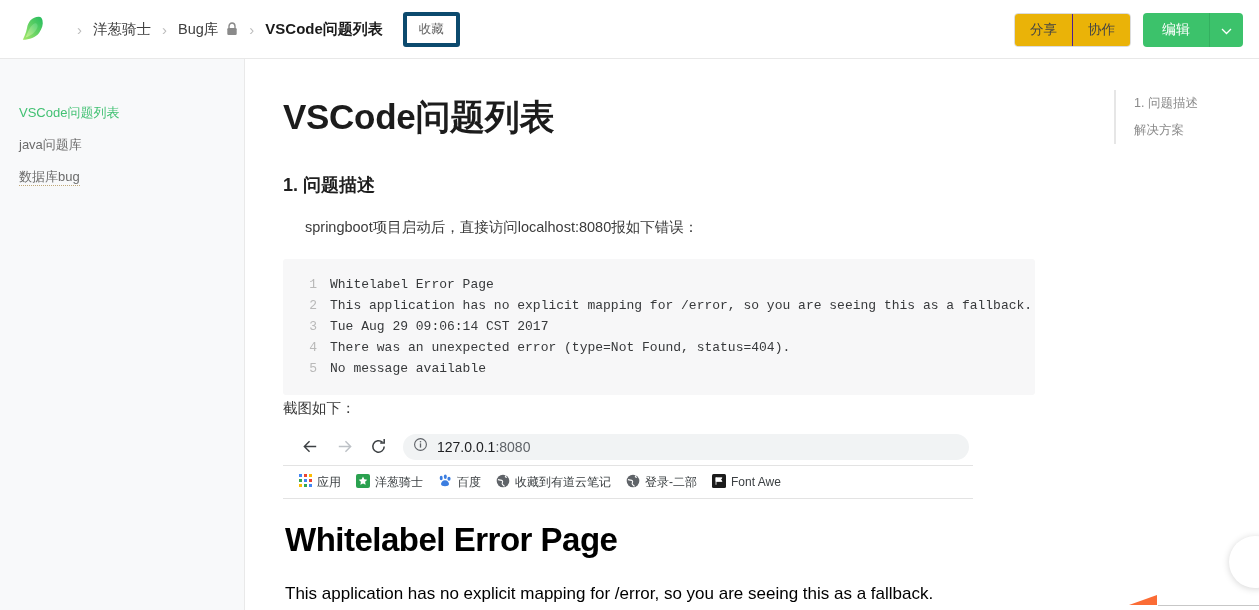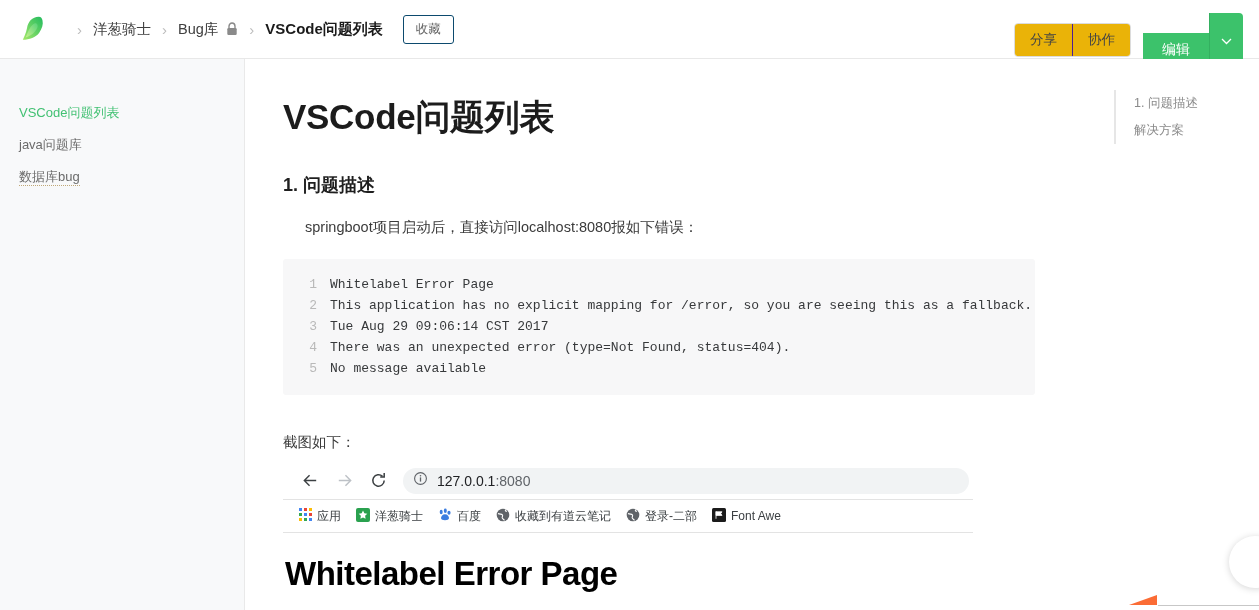--- a/index.html
+++ b/index.html
@@ -27,39 +27,39 @@
   .crumb {
     font-size: 14.5px; color: #404040; white-space: nowrap;
   }
   .crumb.active { font-weight: bold; color: #1a1a1a; font-size: 15px; }
   .sep {
     color: #bcbcbc; font-size: 15px; margin: 0 11px; font-weight: 300;
   }
   .lock-icon { margin-left: 8px; display: inline-flex; align-items: center; }
   .fav-btn {
     margin-left: 20px;
-    border: 1px solid #0c4a6e; border-radius: 3px;
+    border: 4px solid #0c4a6e; border-radius: 3px;
     background: #fff; color: #666;
     font-size: 12.5px; padding: 5px 12px;
     font-family: inherit; cursor: pointer;
   }
   .topbar-right {
     position: absolute; right: 16px; top: 13px;
     display: flex; align-items: center;
   }
   .btn-group { display: flex; border: 1px solid #dcdcdc; border-radius: 4px; overflow: hidden; }
   .btn-group button {
     background: #eab308; border: none; font-family: inherit;
     font-size: 13.5px; color: #444; padding: 7px 15px; cursor: pointer;
   }
   .btn-group button + button { border-left: 1px solid #4c1d95; }
   .edit-group { display: flex; margin-left: 12px; border-radius: 4px; overflow: hidden; }
   .edit-main {
     background: #3cc26b; color: #fff; border: none; font-family: inherit;
-    font-size: 14px; padding: 8px 19px; cursor: pointer; font-weight: 500; margin-top: 20px;
+    font-size: 14px; padding: 8px 19px; cursor: pointer; font-weight: 500;
   }
   .edit-caret {
     background: #3cc26b; color: #fff; border: none;
     border-left: 1px solid #34b060;
     padding: 8px 11px; cursor: pointer; display: flex; align-items: center;
   }
 
   
   .sidebar {
     position: absolute; left: 0; top: 59px;
@@ -98,21 +98,21 @@
     margin-left: 0; width: 752px;
     background: #f7f7f8; border-radius: 3px;
     padding: 15px 18px 16px 14px;
     font-family: "Liberation Mono", "DejaVu Sans Mono", monospace;
     font-size: 13px; line-height: 21px;
   }
   .codeline { display: flex; white-space: pre; }
   .lineno { color: #b9b9b9; width: 20px; flex: none; text-align: right; margin-right: 13px; }
   .codetext { color: #37393b; }
   p.caption {
-    font-size: 14.5px; color: #3b3b3b; margin-top: 38px; margin-bottom: 10px;
+    font-size: 14.5px; color: #3b3b3b; margin-top: 4px; margin-bottom: 10px;
   }
 
   
   .shot { width: 690px; background: #fff; }
   .shot-addr {
     height: 38px; display: flex; align-items: center;
     padding-left: 10px; border-bottom: 1px solid #e3e3e3;
   }
   .navbtn { width: 34px; display:flex; align-items:center; justify-content:center; }
   .urlpill {

